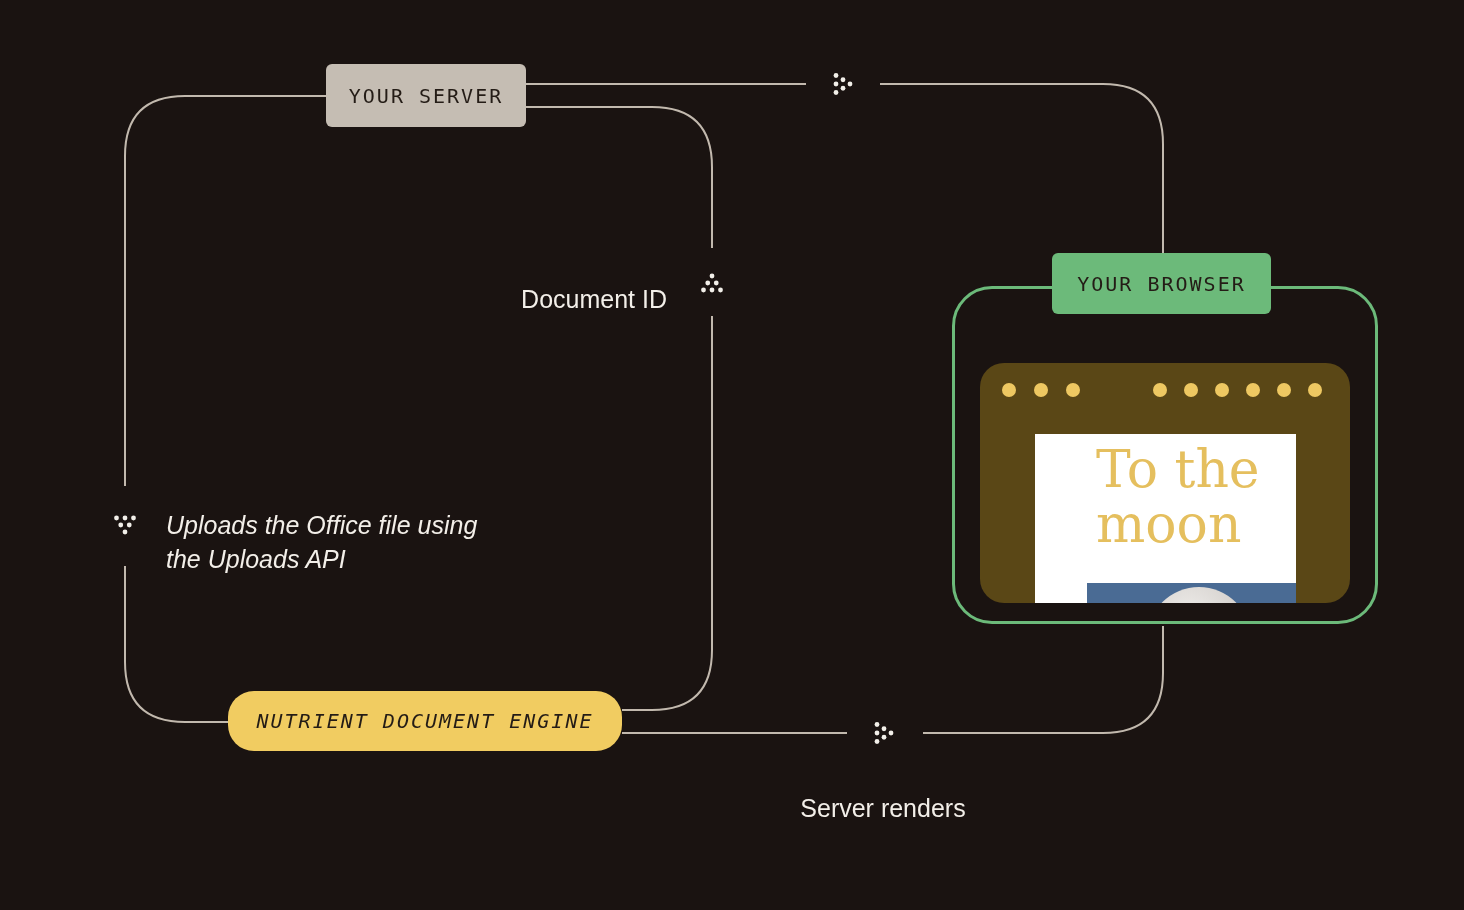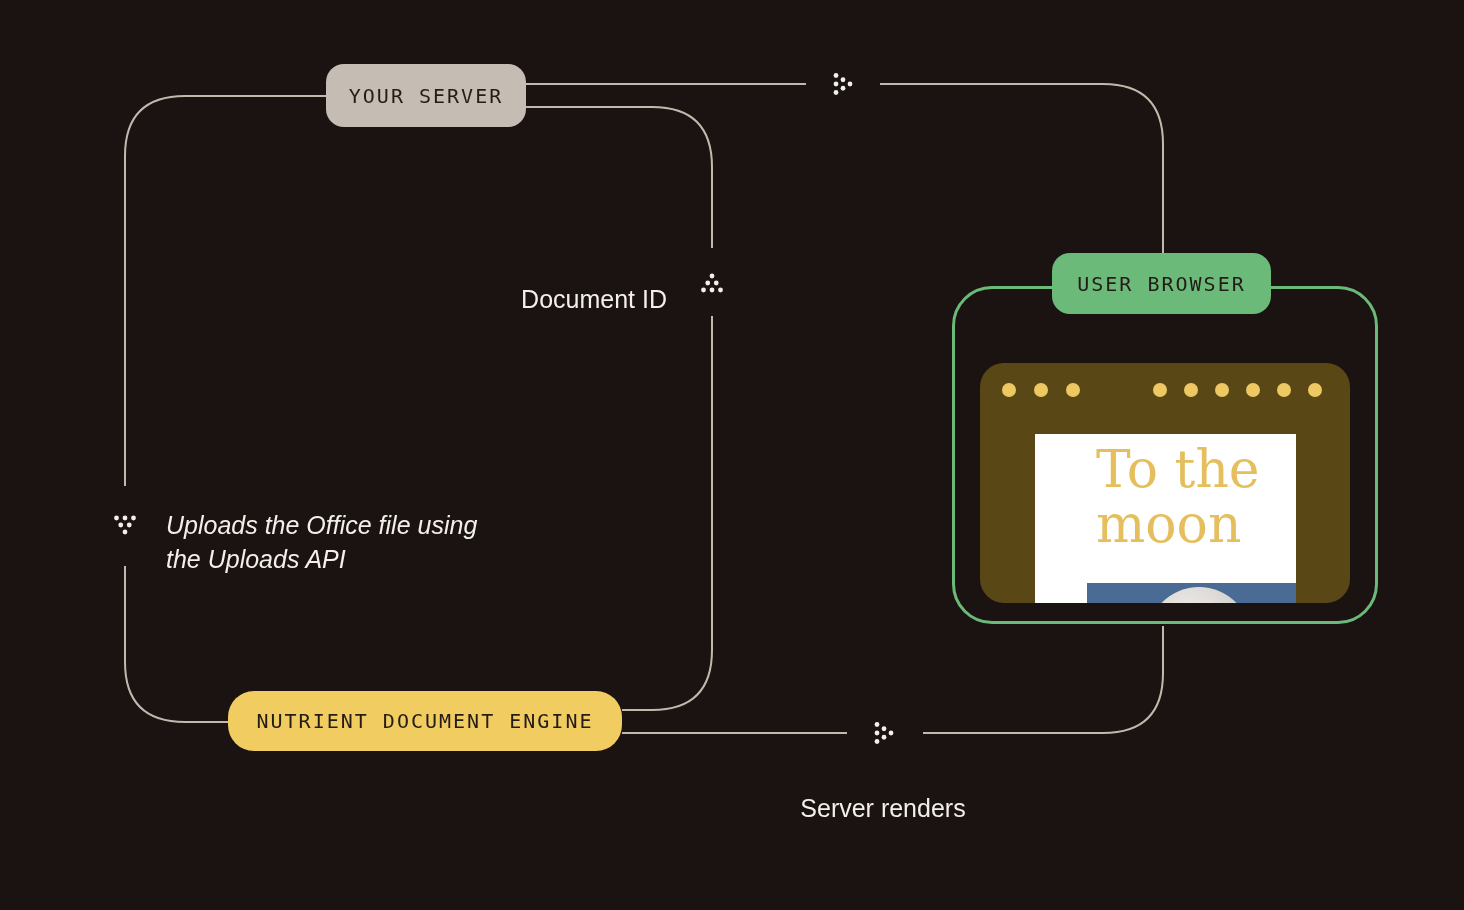--- a/index.html
+++ b/index.html
@@ -6,24 +6,24 @@
   #canvas{
     position:relative;width:1464px;height:910px;background:#1a1311;
     font-family:"Liberation Sans",sans-serif;overflow:hidden;
   }
   svg.wires{position:absolute;inset:0;z-index:1;}
   svg.wires path{stroke:#c2b9ae;stroke-width:2;fill:none;}
 
   .badge{
     position:absolute;z-index:3;display:flex;align-items:center;justify-content:center;
     font-family:"DejaVu Sans Mono",monospace;font-size:20px;letter-spacing:2px;
-    color:#241c16;border-radius:18px;white-space:nowrap;
+    color:#241c16;border-radius:6px;white-space:nowrap;
   }
   .badge-your-server{left:326px;top:64px;width:200px;height:63px;background:#c5bdb3;}
-  .badge-nutrient{left:228px;top:691px;width:394px;height:60px;background:#f1cc61;border-radius:26px;}
+  .badge-nutrient{left:228px;top:691px;width:394px;height:60px;background:#f1cc61;border-radius:26px;font-style:italic;}
   .badge-user-browser{left:1052px;top:253px;width:219px;height:61px;background:#6cba7a;}
 
   .edge-label{
     position:absolute;z-index:2;color:#f3efe9;font-size:25px;line-height:34px;margin-top:16px;
   }
   .label-upload{left:166px;top:492px;text-align:left;font-style:italic;}
   .label-docid{left:460px;top:266px;width:207px;text-align:right;}
   .label-render{left:743px;top:775px;width:280px;text-align:center;}
 
   .browser-frame{
@@ -126,15 +126,15 @@
           <span>To the</span>
           <span>moon</span>
         </div>
         <div class="moon-photo">
           <div class="moon-disc"></div>
         </div>
       </div>
     </div>
   </div>
 
-  <div class="badge badge-user-browser">USER BROWSER</div>
+  <div class="badge badge-user-browser">YOUR BROWSER</div>
 
 </div>
 
 </body></html>

